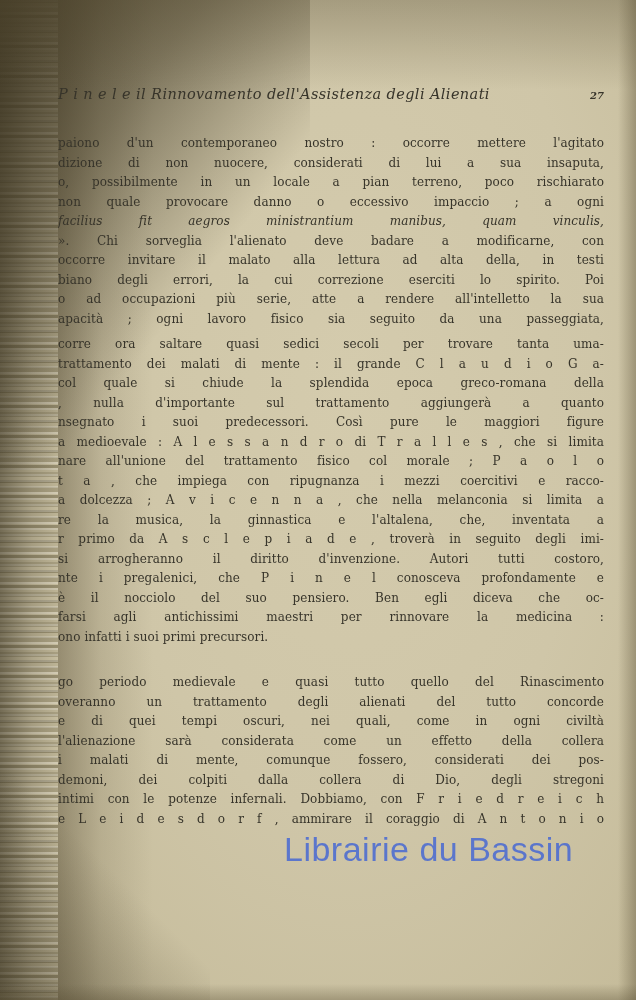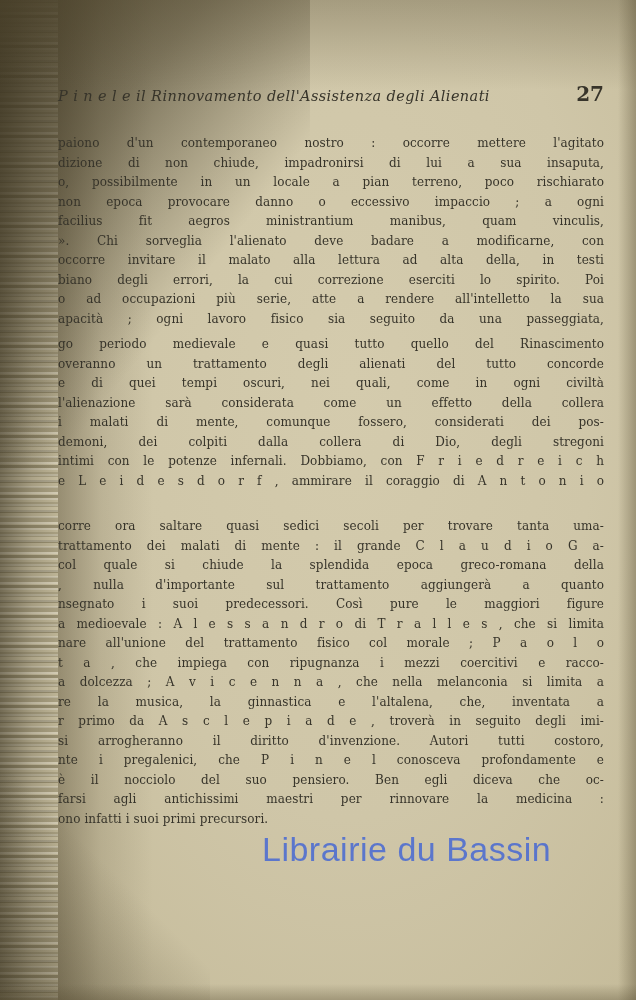--- a/index.html
+++ b/index.html
@@ -47,32 +47,32 @@
   }
   .content {
     position:absolute; left:58px; top:84px; width:546px;
     color:#37342a;
   }
   .header {
     display:flex; justify-content:space-between; align-items:baseline;
     font-size:14.5px; line-height:20px;
   }
   .header .title { font-style:italic; letter-spacing:0.4px; }
-  .header .pagenum { font-weight:bold; font-size:20px; }
+  .header .pagenum { font-weight:bold; font-size:10px;font-style:italic; }
   .page-body { margin-top:28px; font-size:12px; }
   .paragraph + .paragraph { margin-top:6px; }
   .paragraph:nth-child(3) { margin-top:26px; }
   .line {
     width:546px; height:19.5px; line-height:19.5px; overflow:hidden;
     text-align:justify; text-align-last:justify; letter-spacing:0.1px;
   }
   .line.short { text-align-last:left; }
-  .line.italic { }
+  .line.italic { font-style:italic; }
   .watermark {
-    position:absolute; left:262px; top:830px;
+    position:absolute; left:284px; top:830px;
     font-family:"Liberation Sans","DejaVu Sans",sans-serif;
     font-size:34px; font-weight:500; letter-spacing:0.5px;
     opacity:0.8; white-space:nowrap;
   }
 </style>
 </head>
 <body>
 
 <div class="photo">
   <div class="edge-strip"></div>
@@ -84,55 +84,55 @@
   <div class="bottom-shade"></div>
 
   <div class="content">
     <div class="header">
       <span class="title">P i n e l  e il Rinnovamento dell'Assistenza degli Alienati</span>
       <span class="pagenum">27</span>
     </div>
     <div class="page-body">
       <div class="paragraph">
           <div class="line">paiono d'un contemporaneo nostro : occorre mettere l'agitato</div>
-          <div class="line">dizione di non chiude, impadronirsi di lui a sua insaputa,</div>
+          <div class="line">dizione di non nuocere, considerati di lui a sua insaputa,</div>
           <div class="line">o, possibilmente in un locale a pian terreno, poco rischiarato</div>
-          <div class="line">non epoca provocare danno o eccessivo impaccio ; a ogni</div>
+          <div class="line">non quale provocare danno o eccessivo impaccio ; a ogni</div>
           <div class="line italic">facilius fit aegros ministrantium manibus, quam vinculis,</div>
           <div class="line">». Chi sorveglia l'alienato deve badare a modificarne, con</div>
           <div class="line">occorre invitare il malato alla lettura ad alta della, in testi</div>
           <div class="line">biano degli errori, la cui correzione eserciti lo spirito. Poi</div>
           <div class="line">o ad occupazioni più serie, atte a rendere all'intelletto la sua</div>
           <div class="line">apacità ; ogni lavoro fisico sia seguito da una passeggiata,</div>
-        </div>
-      <div class="paragraph">
-          <div class="line">go periodo medievale e quasi tutto quello del Rinascimento</div>
-          <div class="line">overanno un trattamento degli alienati del tutto concorde</div>
-          <div class="line">e di quei tempi oscuri, nei quali, come in ogni civiltà</div>
-          <div class="line">l'alienazione sarà considerata come un effetto della collera</div>
-          <div class="line">i malati di mente, comunque fossero, considerati dei pos-</div>
-          <div class="line">demoni, dei colpiti dalla collera di Dio, degli stregoni</div>
-          <div class="line">intimi con le potenze infernali. Dobbiamo, con F r i e d r e i c h</div>
-          <div class="line">e  L e i d e s d o r f ,  ammirare  il  coraggio  di  A n t o n i o</div>
         </div>
       <div class="paragraph">
           <div class="line">corre ora saltare quasi sedici secoli per trovare tanta uma-</div>
           <div class="line">trattamento dei malati di mente : il grande C l a u d i o  G a-</div>
           <div class="line">col quale si chiude la splendida epoca greco-romana della</div>
           <div class="line">, nulla d'importante sul trattamento aggiungerà a quanto</div>
           <div class="line">nsegnato i suoi predecessori. Così pure le maggiori figure</div>
           <div class="line">a medioevale :  A l e s s a n d r o  di  T r a l l e s , che si limita</div>
           <div class="line">nare all'unione del trattamento fisico col morale ; P a o l o</div>
           <div class="line">t a , che impiega con ripugnanza i mezzi coercitivi e racco-</div>
           <div class="line">a dolcezza ; A v i c e n n a , che nella melanconia si limita a</div>
           <div class="line">re la musica, la ginnastica e l'altalena, che, inventata a</div>
           <div class="line">r primo da A s c l e p i a d e , troverà in seguito degli imi-</div>
           <div class="line">si arrogheranno il diritto d'invenzione. Autori tutti costoro,</div>
           <div class="line">nte i pregalenici, che P i n e l conosceva profondamente e</div>
           <div class="line">è il nocciolo del suo pensiero. Ben egli diceva che oc-</div>
           <div class="line">farsi agli antichissimi maestri per rinnovare la medicina :</div>
           <div class="line short">ono infatti i suoi primi precursori.</div>
         </div>
+      <div class="paragraph">
+          <div class="line">go periodo medievale e quasi tutto quello del Rinascimento</div>
+          <div class="line">overanno un trattamento degli alienati del tutto concorde</div>
+          <div class="line">e di quei tempi oscuri, nei quali, come in ogni civiltà</div>
+          <div class="line">l'alienazione sarà considerata come un effetto della collera</div>
+          <div class="line">i malati di mente, comunque fossero, considerati dei pos-</div>
+          <div class="line">demoni, dei colpiti dalla collera di Dio, degli stregoni</div>
+          <div class="line">intimi con le potenze infernali. Dobbiamo, con F r i e d r e i c h</div>
+          <div class="line">e  L e i d e s d o r f ,  ammirare  il  coraggio  di  A n t o n i o</div>
+        </div>
     </div>
   </div>
 
   <div class="watermark" style="color: rgb(63, 99, 214);">Librairie du Bassin</div>
 </div>
 
 </body></html>

